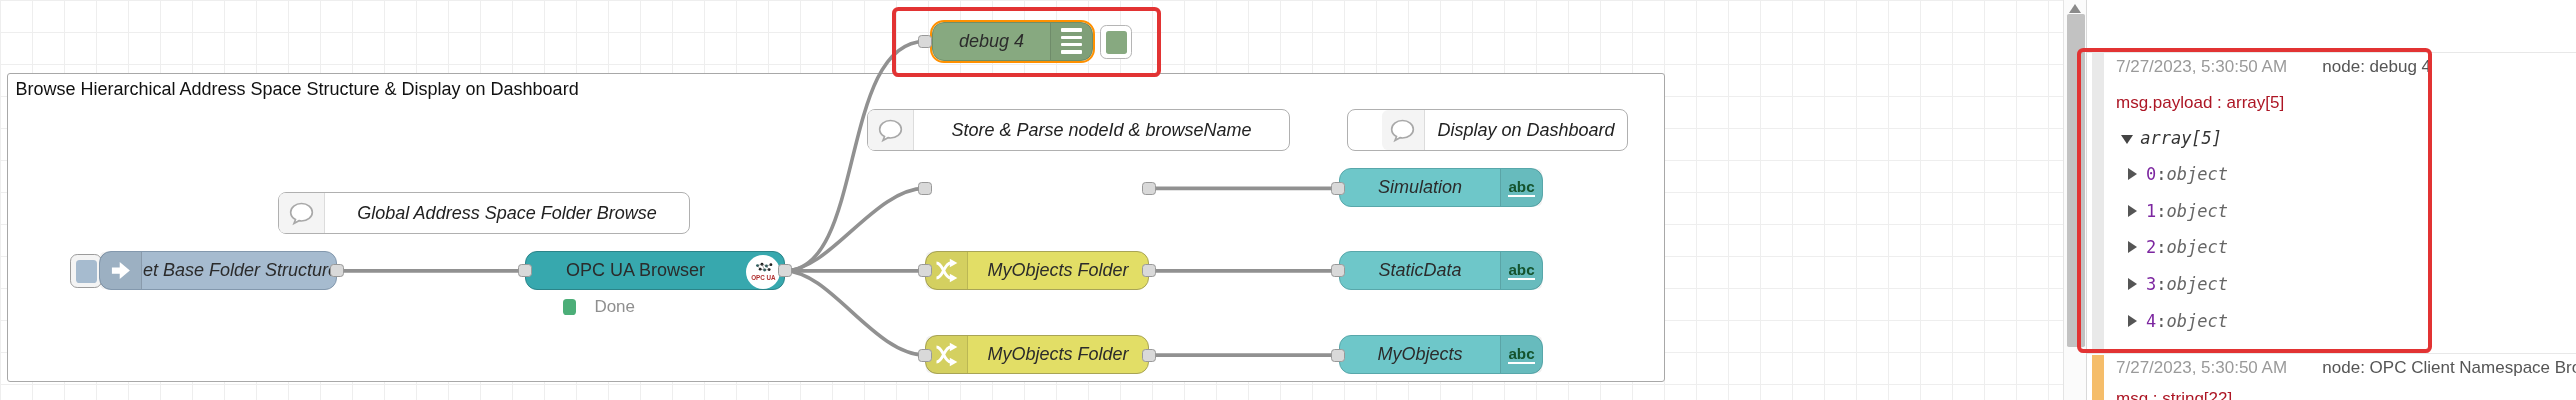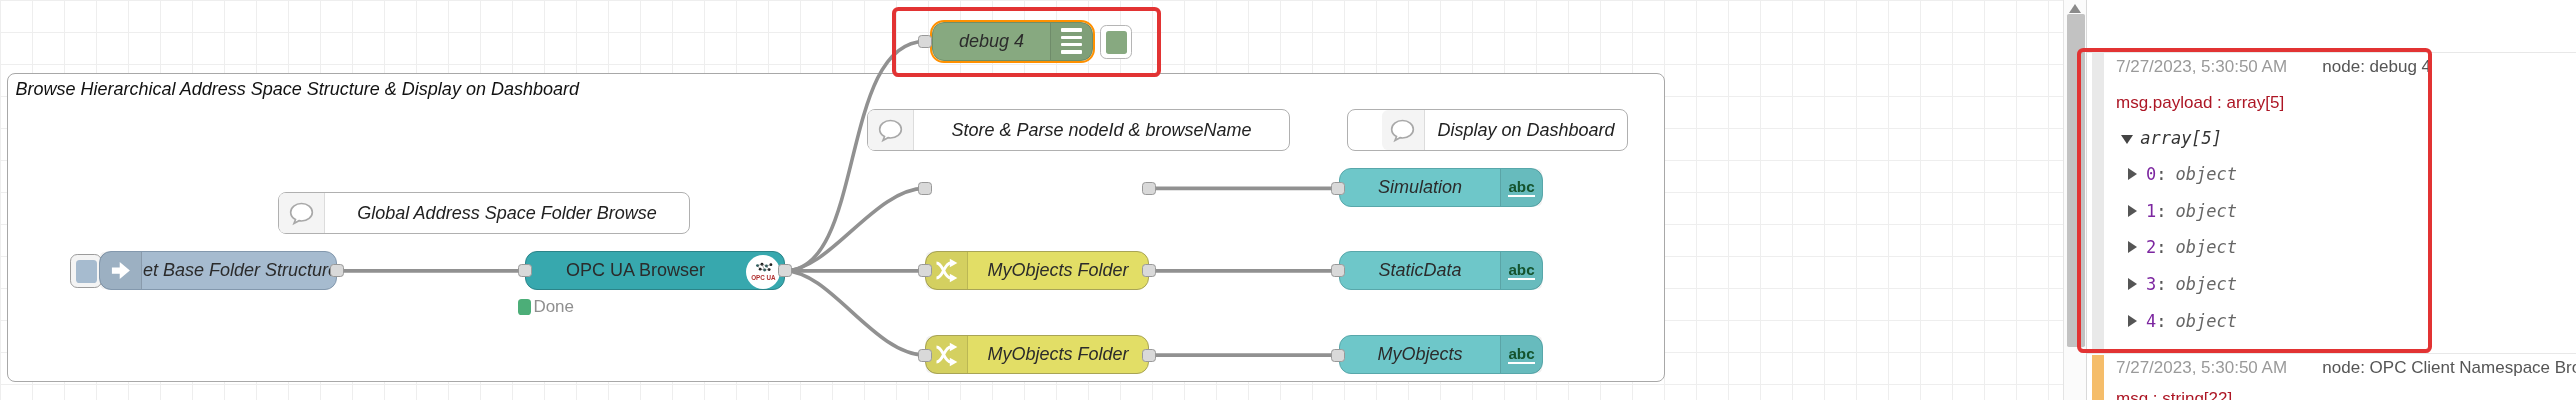--- a/index.html
+++ b/index.html
@@ -10,21 +10,21 @@
   
   #canvas{
     position:absolute;left:0;top:0;width:2063px;height:401px;
     background-image:
       repeating-linear-gradient(to right,#eeeeee 0 0.9px,transparent 0.9px 32px),
       repeating-linear-gradient(to bottom,#eeeeee 0 0.9px,transparent 0.9px 32px);
     background-color:#ffffff;
   }
   .group-box{
     position:absolute;left:7.2px;top:73px;width:1658px;height:309px;
-    background:#fff;border:1.8px solid #a8a8a8;border-radius:8px;box-sizing:border-box;z-index:1;font-style:italic;
+    background:#fff;border:1.8px solid #a8a8a8;border-radius:3px;box-sizing:border-box;z-index:1;
   }
   .group-label{
     position:absolute;left:7.2px;top:5.4px;font-size:18px;color:#111;white-space:nowrap;
   }
   #wires{position:absolute;left:0;top:0;z-index:2;}
   .wire{stroke:#919191;stroke-width:4;fill:none;stroke-linecap:round;}
 
   
   .node{
     position:absolute;height:39px;border-radius:12px;box-sizing:border-box;
@@ -65,21 +65,21 @@
     left:932px;top:21.5px;width:161px;background:#87a980;border:0.9px solid #6f8f68;
     outline:2.7px solid #ff9000;outline-offset:0.9px;
   }
   .hamburger{display:flex;flex-direction:column;gap:3.6px;}
   .hamburger .bar{width:21.5px;height:3.6px;background:#fff;border-radius:0.9px;}
   .debug-toggle{
     position:absolute;left:1100px;top:25px;width:32px;height:34px;background:#fff;
     border:1.8px solid #b5b5b5;border-radius:6.3px;box-sizing:border-box;z-index:3;
   }
   .debug-toggle-inner{position:absolute;left:4.5px;top:4.5px;right:4.5px;bottom:4.5px;background:#87a980;border-radius:2.7px;}
-  .status{position:absolute;left:518px;top:297px;display:flex;align-items:center;gap:2px;z-index:3;}
+  .status{position:absolute;left:563px;top:297px;display:flex;align-items:center;gap:18px;z-index:3;}
   .status-dot{width:13.4px;height:15.2px;background:#4cae78;border-radius:3.6px;}
   .status-text{font-size:17px;color:#8f8f8f;}
 
   
   .comment-node{
     position:absolute;height:42px;background:#fff;border:1.8px solid #b0b0b0;border-radius:8px;
     box-sizing:border-box;display:flex;align-items:stretch;z-index:3;
   }
   .comment-icon-sect{
     width:45px;background:#f4f4f4;border-right:0.9px solid #dcdcdc;border-radius:6.3px 0 0 6.3px;
@@ -105,21 +105,21 @@
   .entry-bar.neutral{background:#e9e9e9;}
   .entry-bar.amber{background:#f5bd6a;}
   .dbg-line{position:absolute;white-space:nowrap;font-size:17px;}
   .dbg-ts{color:#9a9a9a;}
   .dbg-node{color:#555;}
   .dbg-prop{color:#ad1625;}
   .mono{font-family:"DejaVu Sans Mono",monospace;font-size:17px;}
   .tree-root{color:#333;font-style:italic;}
   .tree-idx{color:#7c26a0;}
   .tree-colon{color:#555;}
-  .tree-type{color:#666;font-style:italic;margin-left:9px;}
+  .tree-type{color:#666;font-style:italic;}
   .caret-down{display:inline-block;width:0;height:0;border-left:6.3px solid transparent;border-right:6.3px solid transparent;border-top:9px solid #444;margin-right:7.2px;}
   .caret-right{display:inline-block;width:0;height:0;border-top:6.3px solid transparent;border-bottom:6.3px solid transparent;border-left:9px solid #555;margin-right:9px;}
 </style>
 </head>
 <body>
 
 <div id="canvas">
 
   <div class="group-box">
     <div class="group-label">Browse Hierarchical Address Space Structure &amp; Display on Dashboard</div>

